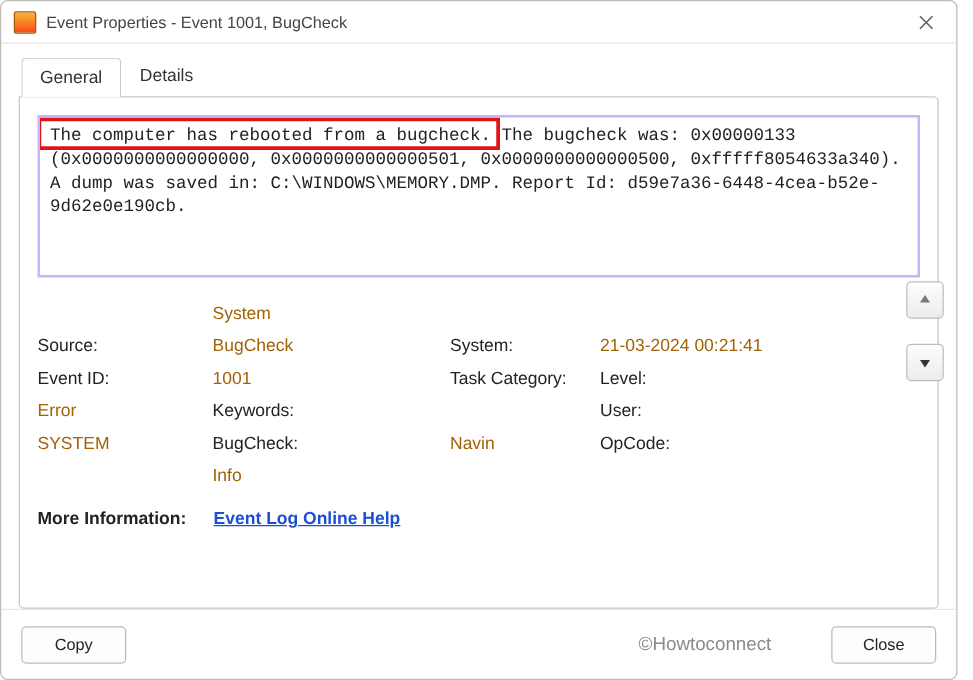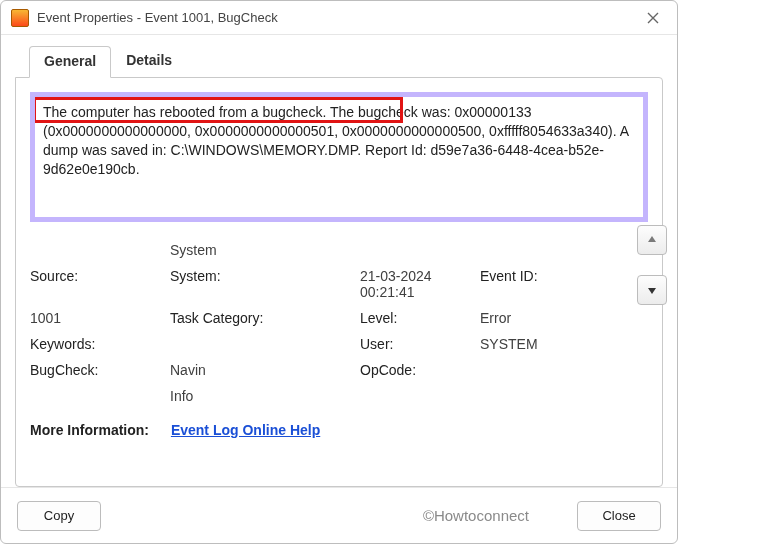--- a/index.html
+++ b/index.html
@@ -4,21 +4,21 @@
 <style>
   * { box-sizing: border-box; }
   body {
     margin: 0;
     font-family: "Segoe UI", Tahoma, sans-serif;
     font-size: 13px;
     color: #222;
     background: #fff;
   }
   .window {
-    width: 678px;
+    width: 766px;
     height: 544px;
     border: 1px solid #bdbdbd;
     border-radius: 6px;
     display: flex;
     flex-direction: column;
     position: relative;
     background: #fff;
   }
   .titlebar {
     height: 34px;
@@ -46,22 +46,21 @@
   .content {
     flex: 1;
     padding: 10px 14px 0 14px;
     display:flex;
     flex-direction: column;
   }
 
   .tabs {
     display:flex;
     gap: 0;
-    margin-left: 14px;
-    font-weight: bold;
+    margin-left: 2px;
   }
   .tab {
     padding: 6px 14px 8px 14px;
     font-size: 14px;
     color:#333;
     position: relative;
     cursor: pointer;
     background:#fff;
   }
   .tab.active {
@@ -75,47 +74,48 @@
 
   .panel {
     border: 1px solid #c9c9c9;
     border-radius: 0 4px 4px 4px;
     flex: 1;
     padding: 14px 14px 18px 14px;
     position: relative;
   }
 
   .desc-box {
-    border: 5px solid #c4b5fd;
+    border: 2px solid #c4b5fd;
     padding: 6px 8px 8px 8px;
     height: 130px;
     font-size: 14px;
     line-height: 1.35;
     color:#222;
     overflow: hidden;
     position: relative;
+    font-family: Liberation Mono, monospace;
   }
   .highlight {
     border: 3px solid #e11414;
     position: absolute;
     left: -2px; top: 0px;
     width: 370px; height: 26px;
     pointer-events: none;
   }
 
   .grid {
     margin-top: 20px;
     display: grid;
     grid-template-columns: 140px 190px 120px auto;
     row-gap: 10px;
     font-size: 14px;
     align-items: baseline;
   }
   .lbl { color:#222; }
-  .val { color:#404040; }
+  .val { color:#a16207; }
   .more-row {
     margin-top: 18px;
     font-size: 14px;
     font-weight: bold;
   }
   .more-row .lnk {
     color:#1a4fd6;
     text-decoration: underline;
     cursor: pointer;
     margin-left: 18px;
@@ -188,20 +188,21 @@
 
       <div class="desc-box">
         <div class="highlight"></div>
         <span>The computer has rebooted from a bugcheck.  The bugcheck was: 0x00000133 (0x0000000000000000, 0x0000000000000501, 0x0000000000000500, 0xfffff8054633a340). A dump was saved in: C:\WINDOWS\MEMORY.DMP. Report Id: d59e7a36-6448-4cea-b52e-9d62e0e190cb.</span>
       </div>
 
       <div class="grid">
         <div class="val" style="grid-column: 2 / span 3;">System</div>
 
         <div class="lbl">Source:</div>
+        <div class="val">BugCheck</div>
         <div class="lbl">System:</div>
         <div class="val">21-03-2024 00:21:41</div>
 
         <div class="lbl">Event ID:</div>
         <div class="val">1001</div>
         <div class="lbl">Task Category:</div>
 
         <div class="lbl">Level:</div>
         <div class="val">Error</div>
         <div class="lbl">Keywords:</div>

